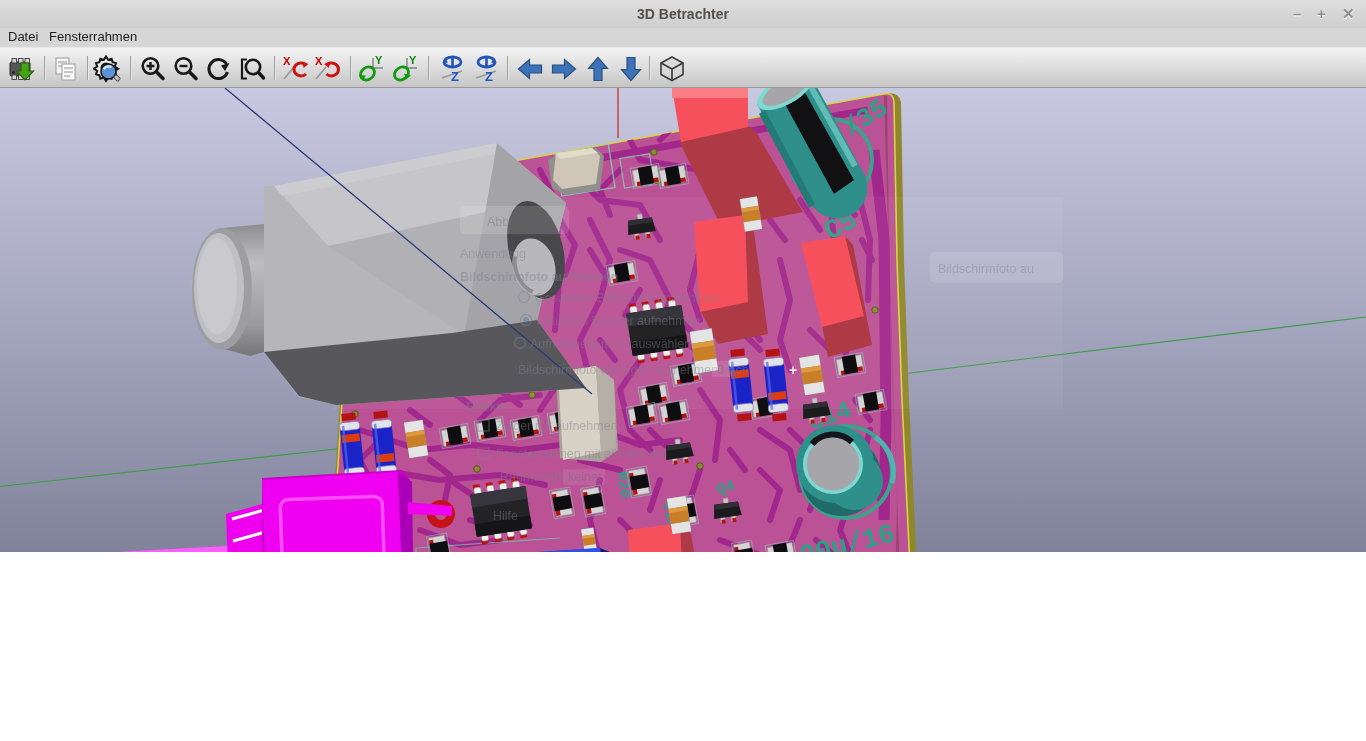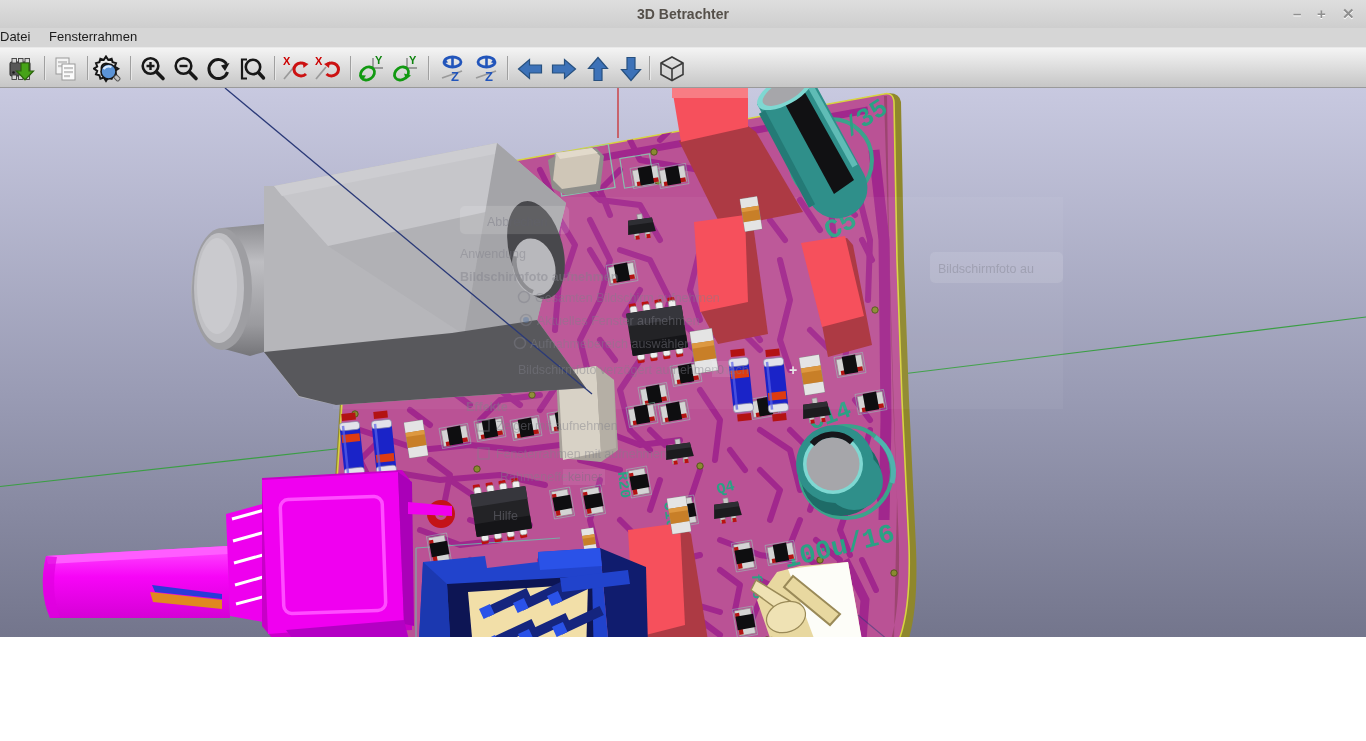--- a/index.html
+++ b/index.html
@@ -1,15 +1,15 @@
 <!DOCTYPE html>
 <html><head><meta charset="utf-8"><style>
 html,body{margin:0;padding:0;background:#fff;}
 *{box-sizing:border-box;}
-#win{position:relative;width:1366px;height:637px;overflow:hidden;font-family:"Liberation Sans",sans-serif;}
+#win{position:relative;width:1366px;height:552px;overflow:hidden;font-family:"Liberation Sans",sans-serif;}
 #titlebar{position:absolute;left:0;top:0;width:1366px;height:28px;background:linear-gradient(#dedede,#cecece);}
 #title{position:absolute;left:0;top:6px;width:1366px;text-align:center;font-size:14px;font-weight:bold;color:#55504a;}
 .wbtn{position:absolute;top:5px;font-size:15px;font-weight:bold;color:#8f8f8f;text-shadow:0 1px 0 #fff;}
 #menubar{position:absolute;left:0;top:28px;width:1366px;height:19px;background:#d6d6d6;font-size:13px;color:#1c1c1c;}
 .mitem{position:absolute;top:1px;}
 #toolbar{position:absolute;left:0;top:47px;width:1366px;height:41px;background:linear-gradient(#f4f4f4,#c6c6c6);border-top:1px solid #e9e9e9;border-bottom:1px solid #9a9a9a;}
 .tsep{position:absolute;top:8px;width:1px;height:24px;background:#a0a0a0;box-shadow:1px 0 0 #e8e8e8;}
 .ticon{position:absolute;top:7px;width:28px;height:28px;}
 #view{position:absolute;left:0;top:88px;width:1366px;height:629px;}
 #statusbar{position:absolute;left:0;top:717px;width:1366px;height:24px;background:#d9d9d9;border-top:1px solid #a8a8a8;font-size:13px;color:#1c1c1c;}
@@ -17,21 +17,21 @@
 #botedge{position:absolute;left:0;top:736px;width:1366px;height:5px;background:linear-gradient(#9a9a9a,#3c3d46);}
 </style></head>
 <body>
 <div id="win">
  <div id="titlebar"></div>
  <div id="title">3D Betrachter</div>
  <span class="wbtn" style="left:1293px;">–</span>
  <span class="wbtn" style="left:1317px;">+</span>
  <span class="wbtn" style="left:1342px;">✕</span>
  <div id="menubar">
-   <span class="mitem" style="left:0;">Datei</span>
+   <span class="mitem" style="left:8px;">Datei</span>
    <span class="mitem" style="left:49px;">Fensterrahmen</span>
  </div>
  <div id="toolbar">
       <svg class="ticon" style="left:8px" width="28" height="28" viewBox="0 0 28 28">
         <rect x="2" y="7" width="20" height="14" rx="1.5" fill="#575757" stroke="#262626"></rect>
 <rect x="4" y="3.5" width="4.5" height="4.5" fill="#d4d4d4" stroke="#3c3c3c" stroke-width="0.9"></rect>
 <rect x="10.5" y="3.5" width="4.5" height="4.5" fill="#d4d4d4" stroke="#3c3c3c" stroke-width="0.9"></rect>
 <rect x="17" y="3.5" width="4.5" height="4.5" fill="#d4d4d4" stroke="#3c3c3c" stroke-width="0.9"></rect>
 <rect x="4" y="20" width="4.5" height="4.5" fill="#d4d4d4" stroke="#3c3c3c" stroke-width="0.9"></rect>
 <rect x="10.5" y="20" width="4.5" height="4.5" fill="#d4d4d4" stroke="#3c3c3c" stroke-width="0.9"></rect>

